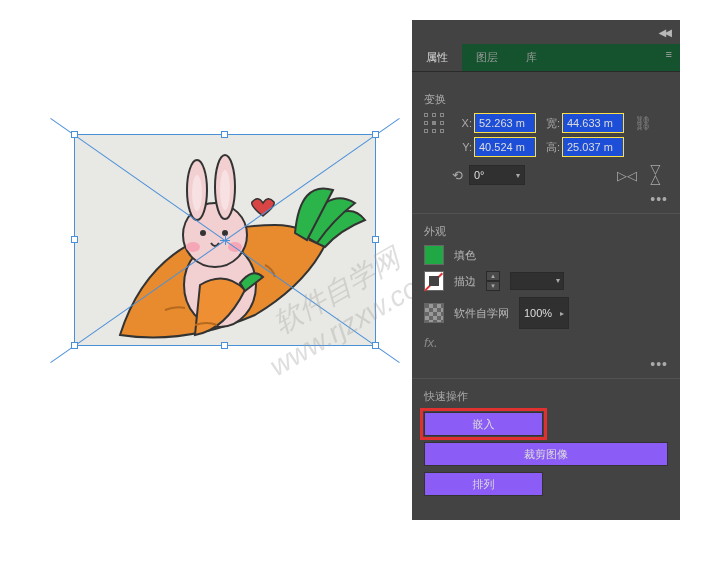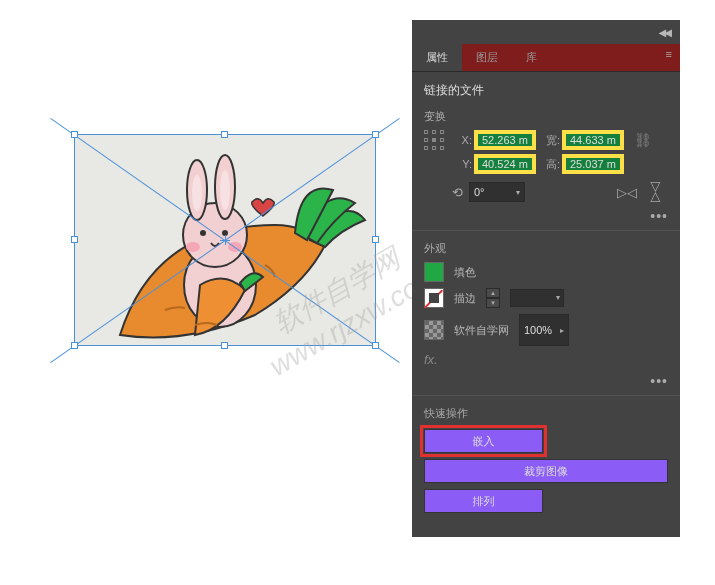--- a/index.html
+++ b/index.html
@@ -125,21 +125,21 @@
     }
     .panel-collapse {
       margin-left: auto;
       color: #b8b8b8;
       font-size: 10px;
       letter-spacing: -2px;
       padding: 2px 4px;
     }
     .tabs {
       display: flex;
-      background: #7f1d1d;
+      background: #14532d;
       border-bottom: 1px solid #2a2a2a;
     }
     .tab {
       padding: 6px 14px;
       color: #999;
       cursor: pointer;
     }
     .tab.active {
       background: #434343;
       color: #ddd;
@@ -184,22 +184,22 @@
       gap: 2px;
     }
     .field-label {
       color: #aaa;
       width: 18px;
       text-align: right;
     }
     .field-input {
       width: 62px;
       height: 20px;
-      background: #15803d;
-      border: 4px solid #fde047;
+      background: #1d4ed8;
+      border: 1px solid #fde047;
       color: #ddd;
       padding: 0 4px;
       font-size: 11px;
     }
     .link-icon {
       color: #888;
       padding: 0 4px;
       font-size: 14px;
     }
     .rotate-row {
@@ -416,21 +416,20 @@
   <div class="panel-header">
     <span class="panel-collapse">◀◀</span>
   </div>
   <div class="tabs">
     <div class="tab active">属性</div>
     <div class="tab">图层</div>
     <div class="tab">库</div>
     <span style="margin-left:auto;padding:4px 8px;color:#aaa">≡</span>
   </div>
   <div class="panel-body">
-    <div class="section-title">链接的文件</div>
 
     <div class="group-label">变换</div>
     <div style="display:flex;gap:4px;align-items:flex-start">
       <div class="ref-point">
         <div class="ref-dot"></div>
           <div class="ref-dot"></div>
           <div class="ref-dot"></div>
         <div class="ref-dot"></div>
           <div class="ref-dot sel"></div>
           <div class="ref-dot"></div>

